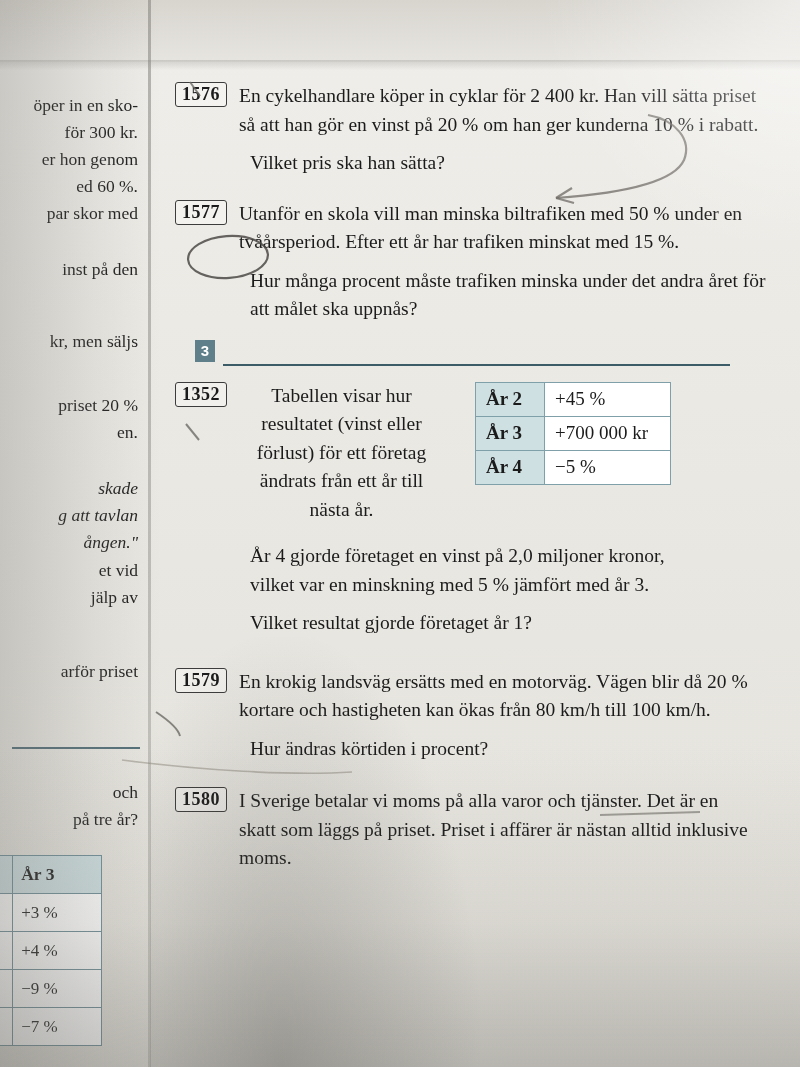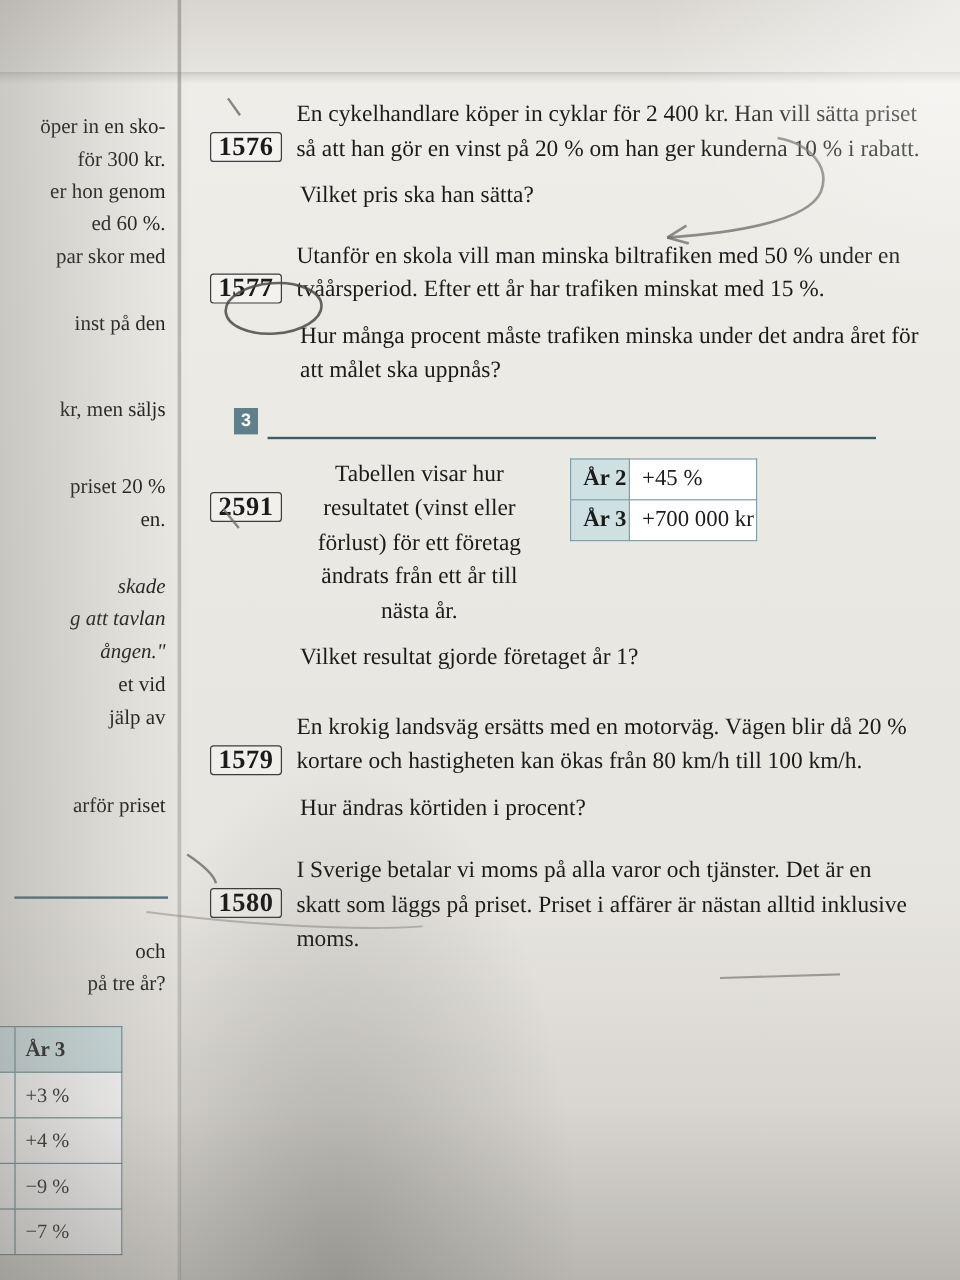--- a/index.html
+++ b/index.html
@@ -112,26 +112,25 @@
     position: relative;
     margin-bottom: 12px;
   }
   .tnum {
     display: inline-block;
     border: 1.6px solid #3c3c3c;
     border-radius: 3px;
     padding: 1px 6px 2px 6px;
     font-family: "Liberation Serif", serif;
     font-weight: bold;
-    font-size: 22px;
+    font-size: 18px;
     line-height: 20px;
     letter-spacing: 0.5px;
     background: rgba(255,255,255,0.35);
     vertical-align: top;
-    margin-top: 28px;
   }
   .tbody {
     display: inline-block;
     vertical-align: top;
     font-size: 19.5px;
     line-height: 28.5px;
     max-width: 520px;
     margin-left: 8px;
   }
   .q {
@@ -169,21 +168,21 @@
   
   .t1578 {
     position: absolute;
     left: 300px;
     top: 0px;
     border-collapse: collapse;
     font-size: 19px;
   }
   .t1578 td {
     border: 1.6px solid #7fa0a8;
-    padding: 4px 2px 5px 10px;
+    padding: 4px 22px 5px 10px;
     background: #ffffff;
     height: 24px;
     white-space: nowrap;
   }
   .t1578 td.hdr {
     background: #cfe0e2;
     font-weight: bold;
   }
   .narrow { width: 205px; text-align: center; }
 
@@ -258,36 +257,41 @@
       <span class="tbody">Utanför en skola vill man minska bil­trafiken med 50 % under en tvåårsperiod. Efter ett år har trafiken minskat med 15 %.</span>
       <div class="q indent">Hur många procent måste trafiken minska under det andra året för att målet ska uppnås?</div>
     </div>
 
     <div class="chapter-row">
       <div class="chapter-box">3</div>
       <div class="chapter-rule"></div>
     </div>
 
     <div class="task" style="margin-top:6px;">
-      <span class="tnum">2591</span>
+      <span class="tnum">1352</span>
       <span class="tbody narrow">Tabellen visar hur resultatet (vinst eller förlust) för ett företag ändrats från ett år till nästa år.</span>
 
       <table class="t1578">
         <tbody>
             <tr>
           <td class="hdr">År 2</td>
           <td>+45 %</td>
         </tr>
         <tr>
           <td class="hdr">År 3</td>
           <td>+700 000 kr</td>
         </tr>
+        <tr>
+          <td class="hdr">År 4</td>
+          <td>−5 %</td>
+        </tr>
       </tbody>
         </table>
 
+      <div class="q indent" style="margin-top:18px; width:430px;">År 4 gjorde företaget en vinst på 2,0 miljoner kronor, vilket var en minskning med 5 % jämfört med år 3.</div>
       <div class="q indent">Vilket resultat gjorde företaget år 1?</div>
     </div>
 
     <div class="task" style="margin-top:30px;">
       <span class="tnum">1579</span>
       <span class="tbody">En krokig landsväg ersätts med en motor­väg. Vägen blir då 20 % kortare och hastigheten kan ökas från 80 km/h till 100 km/h.</span>
       <div class="q indent">Hur ändras körtiden i procent?</div>
     </div>
 
     <div class="task" style="margin-top:24px;">

